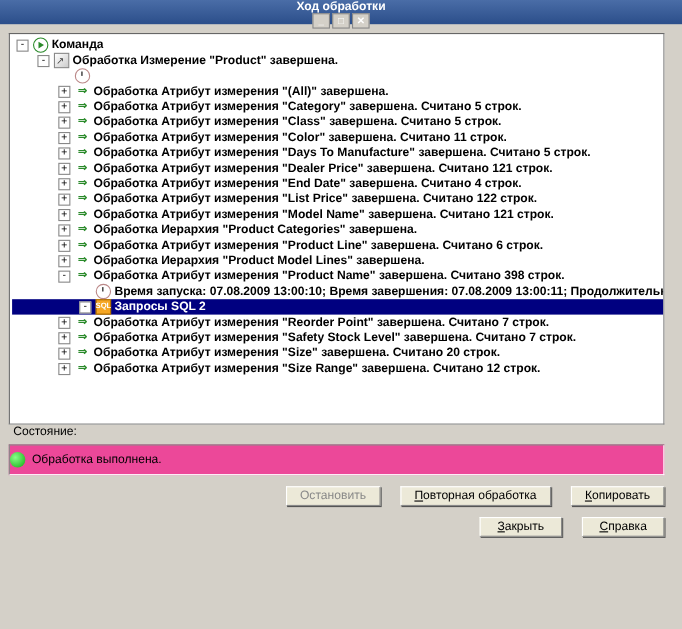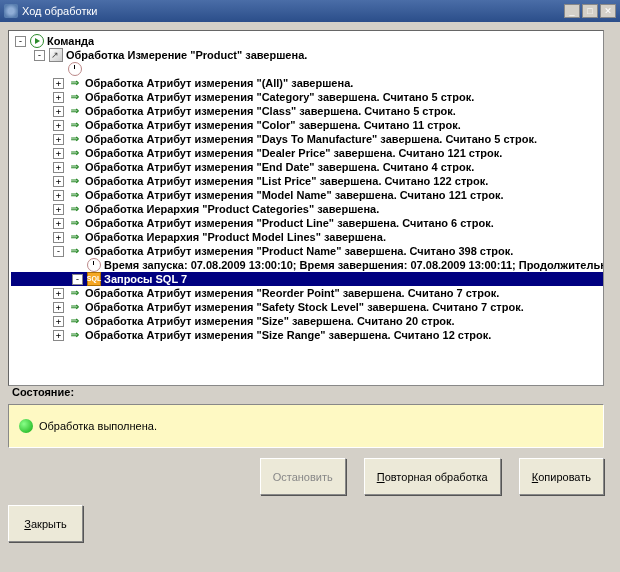--- a/index.html
+++ b/index.html
@@ -1,17 +1,17 @@
 <!DOCTYPE html>
 <html><head>
 <meta charset="utf-8">
 <style>
 * { box-sizing: border-box; margin: 0; padding: 0; }
 body { font-family: Tahoma, sans-serif; font-size: 11px; background: #d4d0c8; width: 620px; height: 572px; overflow: hidden; }
-.titlebar { height: 22px; background: linear-gradient(#4a6da7,#2b4e8a); color: #fff; display: flex; align-items: center; padding: 0 4px; font-weight: normal; }
+.titlebar { height: 22px; background: linear-gradient(#4a6da7,#2b4e8a); color: #fff; display: flex; align-items: center; padding: 0 4px; font-weight: bold; flex-direction: column; }
 .titlebar .icon { width: 14px; height: 14px; background: radial-gradient(circle,#8fadd6 30%,#5a7fb0 70%); border-radius: 2px; margin-right: 4px; }
 .titlebar .title { flex: 1; }
 .ctrl-btns { display: flex; gap: 2px; }
 .ctrl-btn { width: 16px; height: 14px; background: #d4d0c8; border: 1px solid #888; display: flex; align-items: center; justify-content: center; font-size: 9px; font-family: Arial; cursor: pointer; }
 .main { padding: 8px; }
 .tree-wrap { background: #fff; border: 1px solid #888; border-top-color: #666; border-left-color: #666; width: 596px; height: 356px; overflow: hidden; position: relative; }
 .tree { padding: 3px 0 3px 2px; }
 .row { display: flex; align-items: center; height: 14px; white-space: nowrap; line-height: 14px; }
 .row.selected { background: #000080; color: #fff; }
 .ind { width: 19px; height: 14px; flex-shrink: 0; }
@@ -19,27 +19,27 @@
 .node-icon { width: 14px; height: 14px; margin-right: 3px; flex-shrink: 0; display: flex; align-items: center; justify-content: center; font-size: 10px; }
 .ic-play { border: 1px solid #2a8a2a; border-radius: 50%; }
 .ic-play::before { content:''; border-left: 5px solid #2a8a2a; border-top: 3px solid transparent; border-bottom: 3px solid transparent; margin-left:1px; }
 .ic-dim { background: linear-gradient(135deg,#fff,#ccc); border: 1px solid #888; position: relative; }
 .ic-dim::after { content:'↗'; position:absolute; font-size:9px; top:-1px; left:1px; color:#444; }
 .ic-clock { border: 1px solid #b88; border-radius: 50%; background: #fff; position: relative; }
 .ic-clock::after { content:''; position:absolute; width:1px; height:4px; background:#000; top:2px; left:5px; }
 .ic-arrow { color: #2a8a2a; font-weight: bold; }
 .ic-sql { background: #f5a623; border: 1px solid #b07000; font-size: 7px; font-weight: bold; color: #fff; line-height:12px; text-align:center; }
 .txt { overflow: hidden; font-weight: bold; }
-.label { font-size: 11px; color: #000; padding: 0 0 0 4px; font-weight: bold; }
+.label { font-size: 11px; color: #000; padding: 0 0 0 4px; }
 .status-green { width: 14px; height: 14px; border-radius: 50%; background: radial-gradient(circle at 35% 35%,#8f8,#1a1); margin-right: 6px; flex-shrink: 0; }
 .panel { margin-top: 6px; }
-.fieldset { border: 1px solid #fff; border-top-color:#888; border-left-color:#888; padding: 10px; width: 596px; height: 44px; background: #fef9c3; display: flex; align-items: center; }
-.btn-row { display: flex; justify-content: space-between; gap: 18px; margin-top: 10px; width: 596px; }
+.fieldset { border: 1px solid #fff; border-top-color:#888; border-left-color:#888; width: 596px; height: 28px; background: #ec4899; display: flex; align-items: center; }
+.btn-row { display: flex; justify-content: flex-end; gap: 18px; margin-top: 10px; width: 596px; }
 .btn-row.first { justify-content: flex-end; padding-right: 0; }
-.btn { height: 37px; min-width: 75px; padding: 0 12px; background: #ece9d8; border: 1px solid #888; border-top-color:#fff; border-left-color:#fff; box-shadow: 1px 1px 0 #555; font-size: 11px; cursor: pointer; }
+.btn { height: 18px; min-width: 75px; padding: 0 12px; background: #ece9d8; border: 1px solid #888; border-top-color:#fff; border-left-color:#fff; box-shadow: 1px 1px 0 #555; font-size: 11px; cursor: pointer; }
 .btn:disabled { color: #888; }
 .u { text-decoration: underline; }
 </style>
 </head>
 <body>
 
 <div class="titlebar">
   <div class="icon"></div>
   <div class="title">Ход обработки</div>
   <div class="ctrl-btns">
@@ -167,21 +167,21 @@
           <span class="ind" style="width: 19px;"></span>
           <span class="node-icon ic-clock"></span>
           <span class="txt">Время запуска: 07.08.2009 13:00:10; Время завершения: 07.08.2009 13:00:11; Продолжительность</span>
         </div>
         <div class="row selected">
           <span class="ind"></span>
           <span class="ind"></span>
           <span class="ind"></span>
           <span class="exp">-</span>
           <span class="node-icon ic-sql">SQL</span>
-          <span class="txt">Запросы SQL 7</span>
+          <span class="txt">Запросы SQL 2</span>
         </div>
         <div class="row">
           <span class="ind"></span>
           <span class="ind"></span>
           <span class="exp">+</span>
           <span class="node-icon ic-arrow">⇒</span>
           <span class="txt">Обработка Атрибут измерения "Reorder Point" завершена. Считано 7 строк.</span>
         </div>
         <div class="row">
           <span class="ind"></span>
@@ -215,14 +215,15 @@
     </div>
   </div>
 
   <div class="btn-row first">
     <button class="btn" disabled=""><span>Остановить</span></button>
     <button class="btn"><span class="u">П</span><span id="b-rep">овторная обработка</span></button>
     <button class="btn"><span class="u">К</span><span id="b-copy">опировать</span></button>
   </div>
   <div class="btn-row">
     <button class="btn"><span class="u">З</span><span id="b-close">акрыть</span></button>
+    <button class="btn"><span class="u">С</span><span id="b-help">правка</span></button>
   </div>
 </div>
 
 </body></html>

